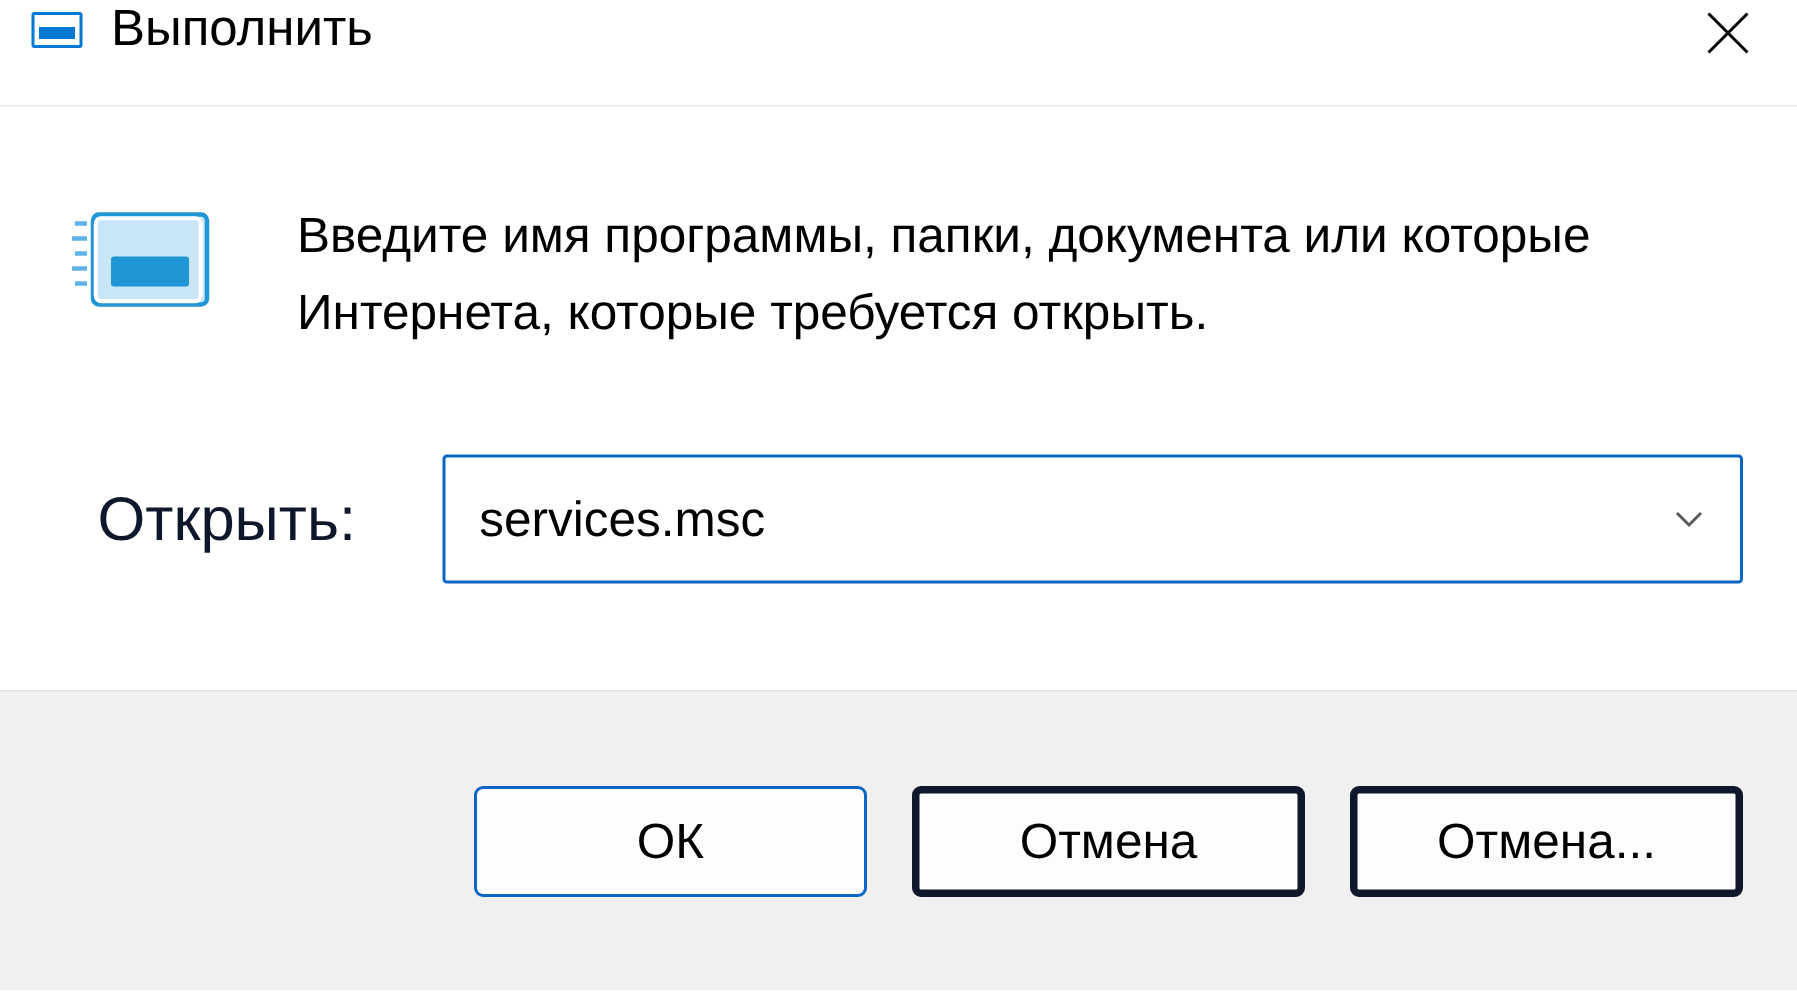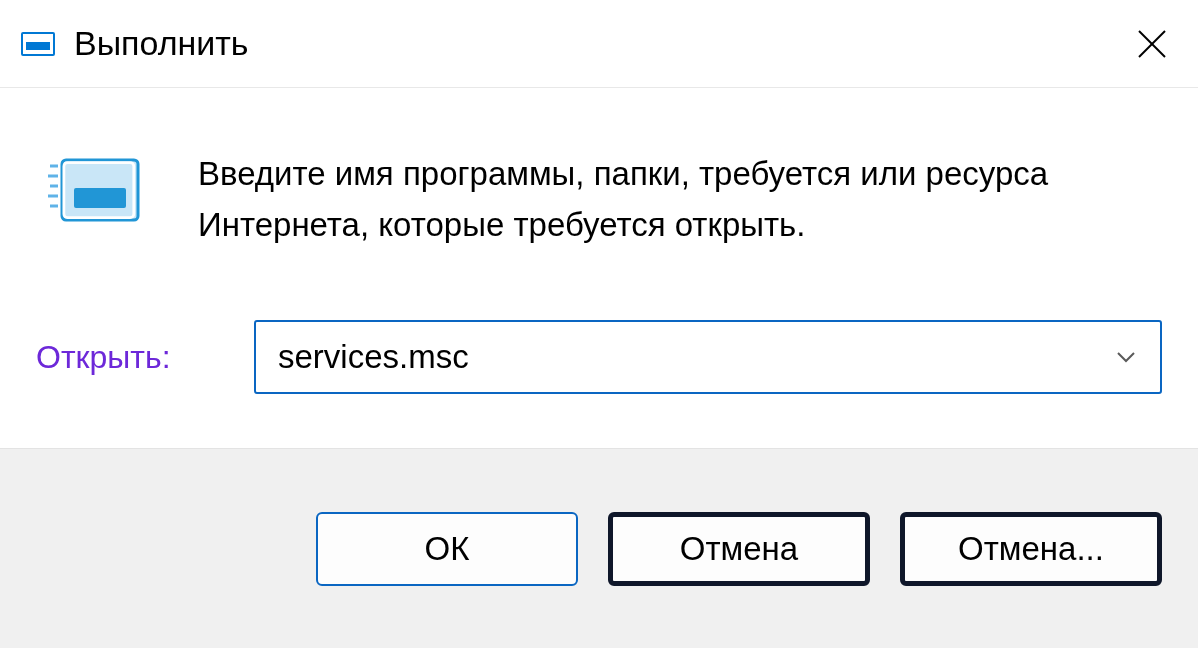--- a/index.html
+++ b/index.html
@@ -9,23 +9,23 @@
     }
     body {
       font-family: "Segoe UI", Tahoma, sans-serif;
       background: #ffffff;
       width: 1198px;
       height: 664px;
       overflow: hidden;
     }
     .titlebar {
       display: flex;
-      align-items: center;
+      align-items: flex-start;
       justify-content: space-between;
-      height: 88px;
+      height: 71px;
       padding: 0 24px 0 20px;
       border-bottom: 1px solid #e8e8e8;
       background: #ffffff;
     }
     .titlebar-left {
       display: flex;
       align-items: center;
       gap: 18px;
     }
     .titlebar-icon {
@@ -76,27 +76,28 @@
       color: #000000;
       line-height: 1.55;
       max-width: 900px;
     }
     .open-row {
       display: flex;
       align-items: center;
       gap: 58px;
     }
     .open-label {
-      font-size: 32px;
-      color: #6d28d9;
+      font-size: 41px;
+      color: #0f172a;
       min-width: 160px;
+      margin-left: 29px;
     }
     .combo {
       flex: 1;
-      height: 74px;
+      height: 86px;
       border: 2px solid #0a66c2;
       border-radius: 3px;
       display: flex;
       align-items: center;
       padding: 0 22px;
       position: relative;
       background: #ffffff;
     }
     .combo-input {
       flex: 1;
@@ -109,21 +110,21 @@
     }
     .combo-chevron {
       width: 24px;
       height: 24px;
       display: flex;
       align-items: center;
       justify-content: center;
     }
     .footer {
       position: absolute;
-      bottom: 16px;
+      bottom: 4px;
       left: 0;
       right: 0;
       height: 200px;
       background: #f0f0f0;
       border-top: 1px solid #e3e3e3;
       display: flex;
       align-items: center;
       justify-content: flex-end;
       padding-right: 36px;
       gap: 30px;
@@ -170,21 +171,21 @@
 <div class="content">
   <div class="desc-row">
     <div class="run-icon">
       <svg viewBox="0 0 94 72" width="94" height="72">
         <path d="M 10 12 L 2 12 M 10 22 L 0 22 M 10 32 L 2 32 M 10 42 L 0 42 M 10 52 L 2 52" stroke="#5fb3e8" stroke-width="3" fill="none"></path>
         <rect x="14" y="6" width="76" height="60" rx="4" fill="#c9e6f7" stroke="#2196d6" stroke-width="3"></rect>
         <rect x="14" y="6" width="76" height="60" rx="4" fill="none" stroke="#ffffff" stroke-width="3" transform="translate(3,3) scale(0.92)"></rect>
         <rect x="26" y="34" width="52" height="20" rx="2" fill="#2196d6"></rect>
       </svg>
     </div>
-    <div class="desc-text">Введите имя программы, папки, требуется или ресурса Интернета, которые требуется открыть.</div>
+    <div class="desc-text">Введите имя программы, папки, документа или которые Интернета, которые требуется открыть.</div>
   </div>
 
   <div class="open-row">
     <div class="open-label">Открыть:</div>
     <div class="combo">
       <input type="text" class="combo-input" value="services.msc" style="">
       <div class="combo-chevron">
         <svg viewBox="0 0 24 24" width="24" height="24">
           <path d="M 4 8 L 12 16 L 20 8" fill="none" stroke="#5a5a5a" stroke-width="2"></path>
         </svg>

